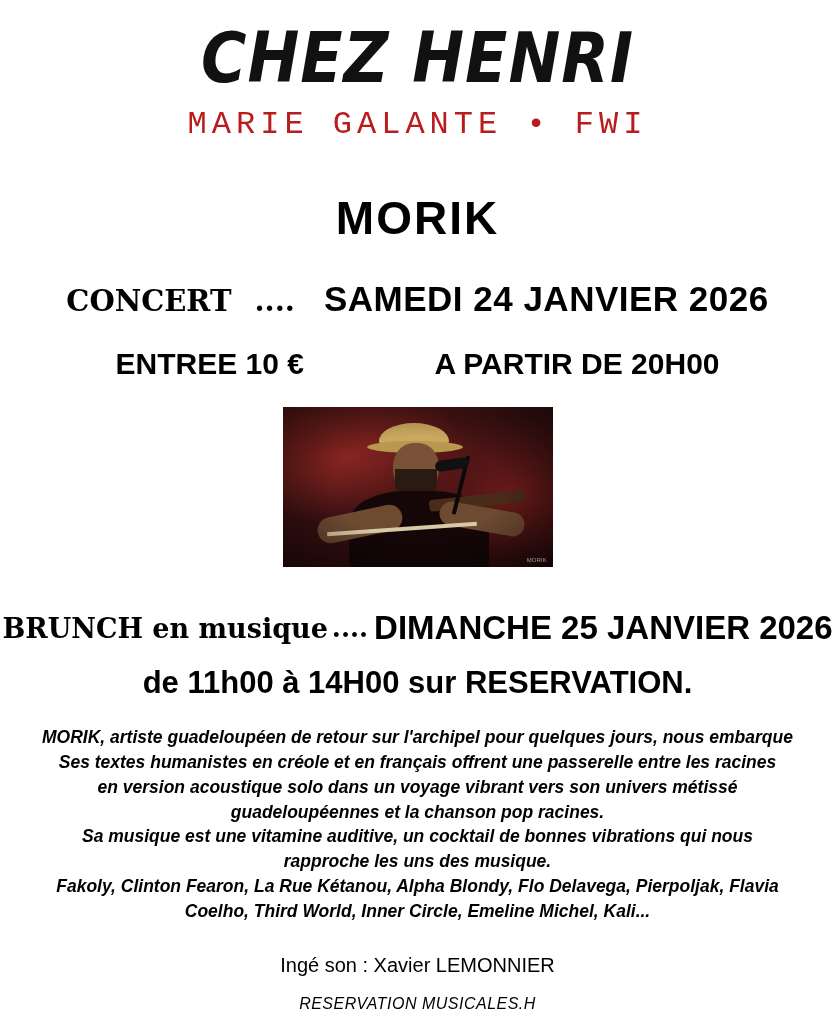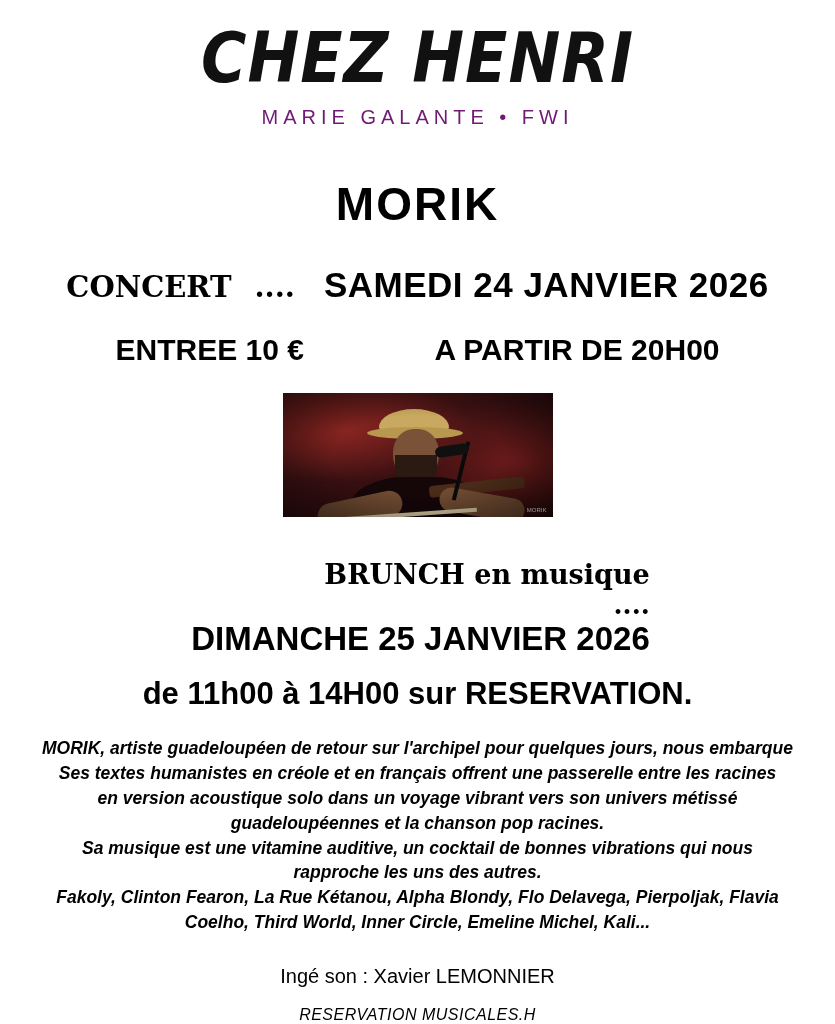--- a/index.html
+++ b/index.html
@@ -38,24 +38,24 @@
     font-size: 62px;
     letter-spacing: 1px;
     line-height: 1.0;
     color: #111111;
     text-transform: uppercase;
     transform: scaleY(1.12);
     transform-origin: center top;
   }
   .logo-sub {
     margin-top: 20px;
-    font-family: Liberation Sans, sans-serif;
-    font-size: 20px;
+    font-family: Liberation Mono, monospace;
+    font-size: 32px;
     letter-spacing: 5px;
-    color: #701a75;
+    color: #b91c1c;
     text-transform: uppercase;
   }
 
   
   .artist-name {
     margin-top: 48px;
     font-family: "Liberation Sans", sans-serif;
     font-weight: bold;
     font-size: 46px;
     letter-spacing: 2px;
@@ -215,24 +215,23 @@
     right: 6px; bottom: 4px;
     font-size: 6px;
     color: rgba(255,255,255,0.55);
     font-family: "Liberation Sans", sans-serif;
   }
 
   
   .brunch-line {
     margin-top: 42px;
     display: flex;
-    align-items: flex-end;
+    align-items: center;
     justify-content: center;
     white-space: nowrap;
-    flex-direction: column;
   }
   .brunch-label {
     font-family: "DejaVu Serif", serif;
     font-weight: bold;
     font-size: 27px;
   }
   .brunch-dots {
     font-family: "DejaVu Serif", serif;
     font-weight: bold;
     font-size: 26px;
@@ -330,21 +329,21 @@
   </div>
 
   <div class="brunch-hours">de 11h00 à 14H00 sur RESERVATION.</div>
 
   <div class="description">
     <p>MORIK, artiste guadeloupéen de retour sur l'archipel pour quelques jours, nous embarque</p>
     <p>Ses textes humanistes en créole et en français offrent une passerelle entre les racines</p>
     <p>en version acoustique solo dans un voyage vibrant vers son univers métissé</p>
     <p>guadeloupéennes et la chanson pop racines.</p>
     <p>Sa musique est une vitamine auditive, un cocktail de bonnes vibrations qui nous</p>
-    <p>rapproche les uns des autres.</p>
+    <p>rapproche les uns des musique.</p>
     <p>Fakoly, Clinton Fearon, La Rue Kétanou, Alpha Blondy, Flo Delavega, Pierpoljak, Flavia</p>
     <p>Coelho, Third World, Inner Circle, Emeline Michel, Kali...</p>
   </div>
 
   <div class="credits">Ingé son : Xavier LEMONNIER</div>
   <div class="salutations">RESERVATION MUSICALES.H</div>
 
 </div>
 
 </body></html>

